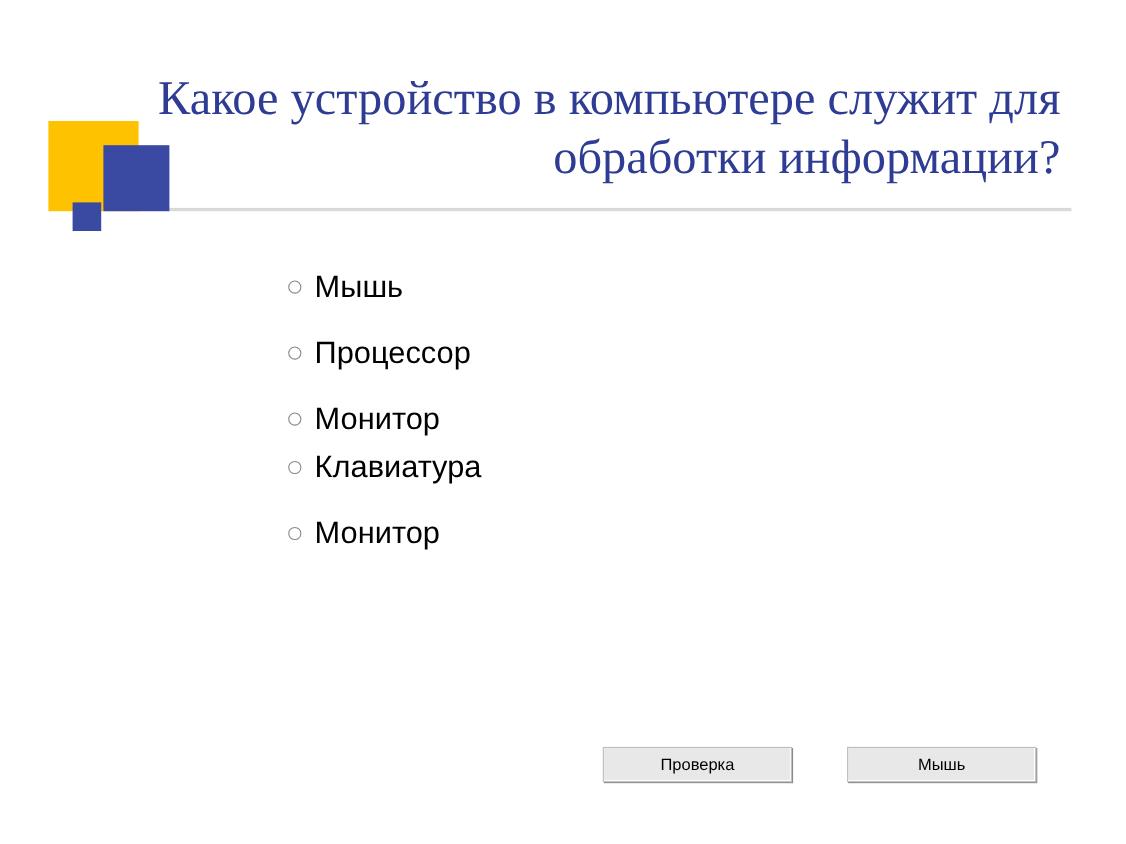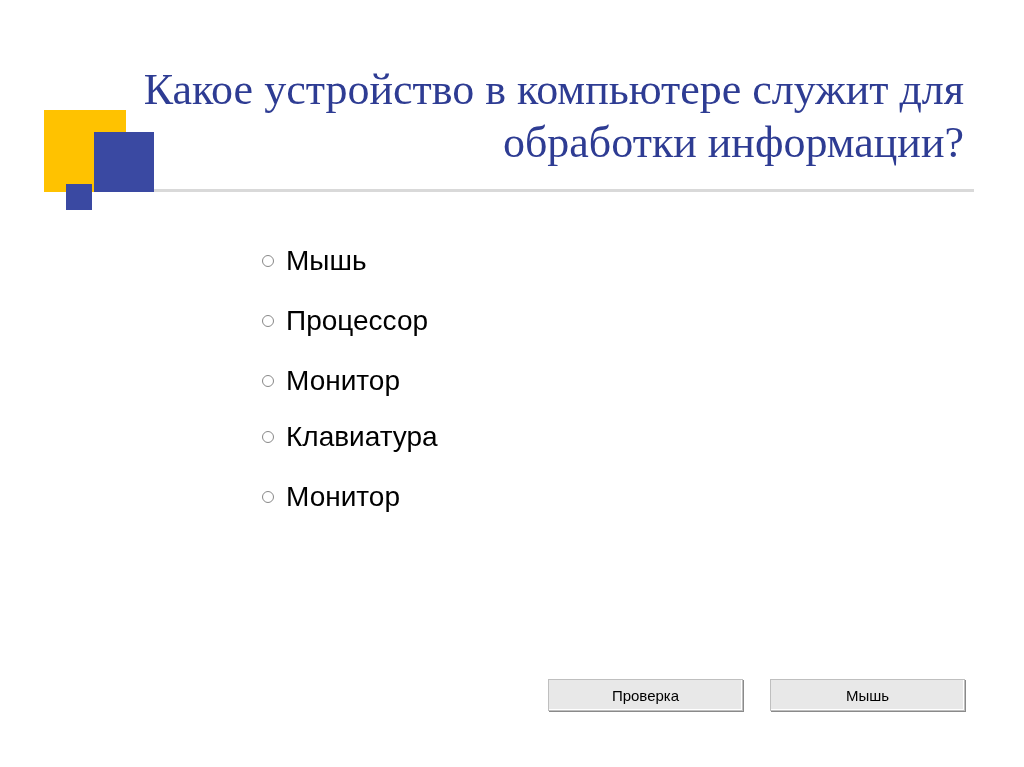--- a/index.html
+++ b/index.html
@@ -9,24 +9,24 @@
   .sq-yellow{left:44px;top:110px;width:82px;height:82px;background:#FFC200}
   .sq-blue-big{left:94px;top:132px;width:60px;height:60px;background:#3A49A2}
   .sq-blue-small{left:66px;top:184px;width:26px;height:26px;background:#3A49A2}
   .rule{position:absolute;left:94px;top:189px;width:880px;height:3px;background:#d9d9d9}
   
   .title{position:absolute;left:120px;right:60px;top:64px;color:#2E3C93;font-family:"Times New Roman",Times,serif;font-size:44px;line-height:1.2;text-align:right}
   
   .options{position:absolute;left:262px;top:245px;width:500px}
   .opt{display:flex;align-items:center;gap:12px;font-size:28px;color:#000}
   .opt + .opt{margin-top:28px}
-  .opt.tight{margin-top:24px}
+  .opt.tight{margin-top:12px}
   .radio{appearance:none;-webkit-appearance:none;width:12px;height:12px;border:1px solid #888;border-radius:50%;background:#fff;margin:0;flex:0 0 auto}
   
-  .btn{position:absolute;bottom:56px;width:195px;height:32px;background:#E8E8E8;border:1px solid #bfbfbf;box-shadow:1px 1px 0 #8a8a8a, -1px -1px 0 #fff inset;font-size:15px;font-family:Arial,Helvetica,sans-serif;color:#000;cursor:pointer}
+  .btn{position:absolute;bottom:56px;width:172px;height:32px;background:#E8E8E8;border:1px solid #bfbfbf;box-shadow:1px 1px 0 #8a8a8a, -1px -1px 0 #fff inset;font-size:15px;font-family:Arial,Helvetica,sans-serif;color:#000;cursor:pointer}
   .btn-check{left:548px}
   .btn-next{left:770px}
 </style>
 </head>
 <body>
 
 <div class="slide">
 
   <div class="deco sq-yellow"></div>
   <div class="rule"></div>

